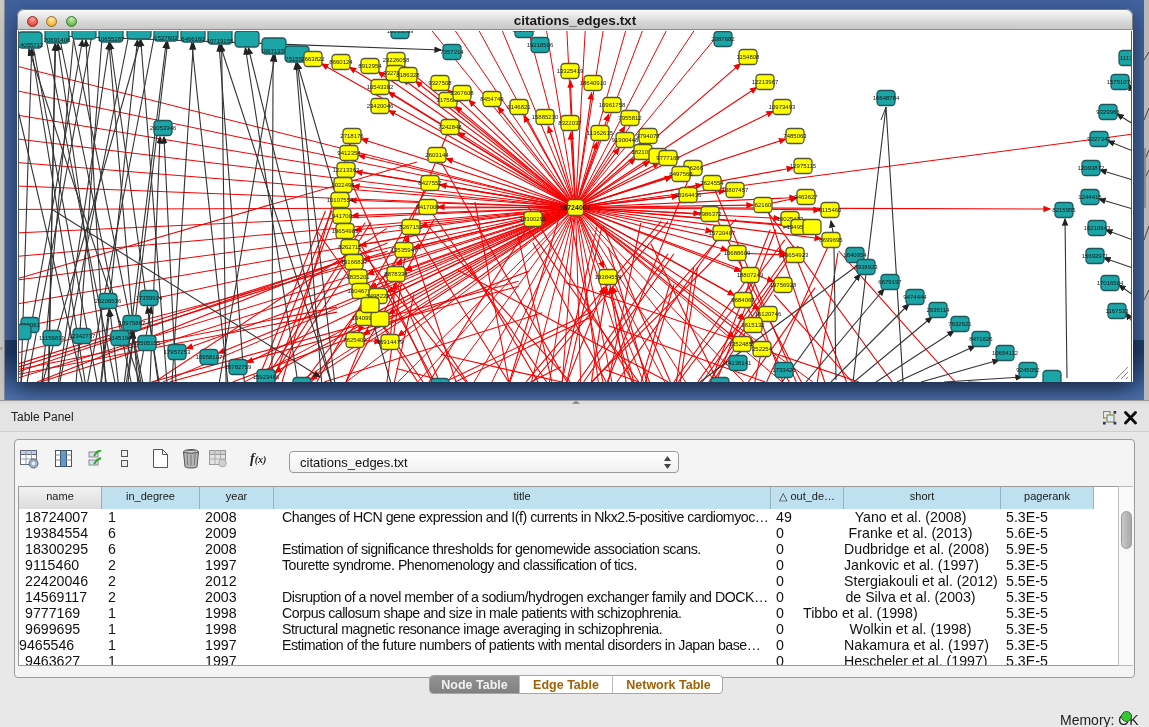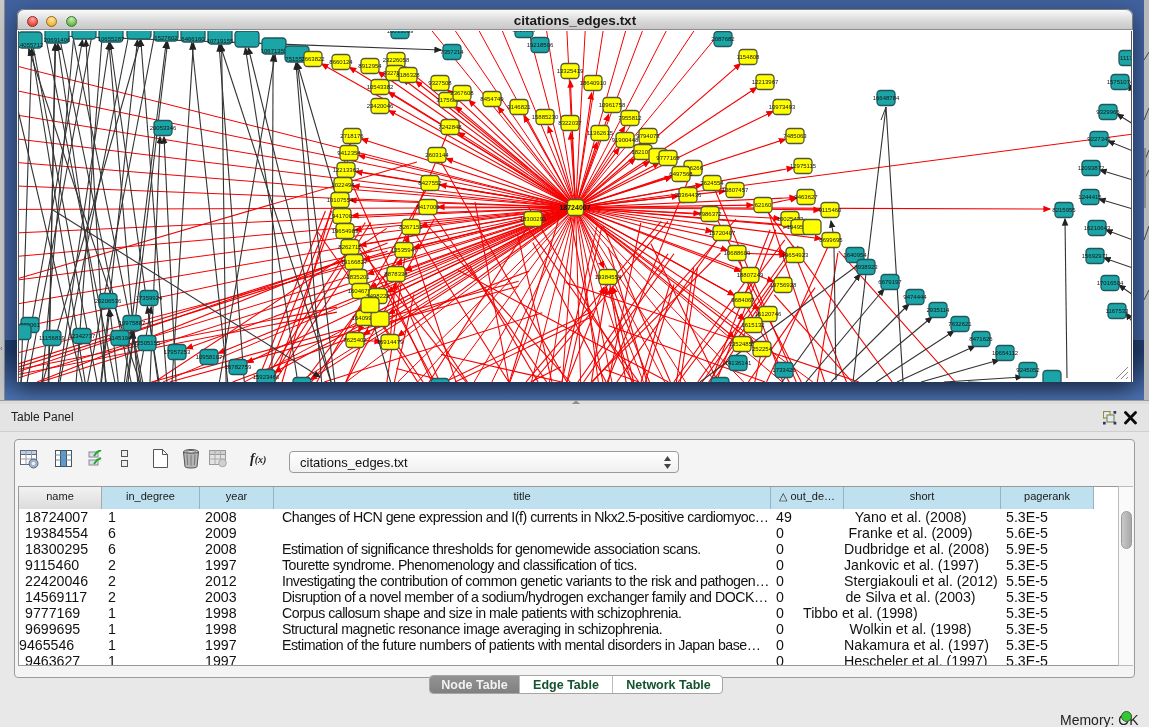--- a/index.html
+++ b/index.html
@@ -32,21 +32,21 @@
 
 #tbl{position:absolute;left:3px;top:46px;width:1103px;height:180px;background:#fff;border:1px solid #999;overflow:hidden}
 .hc{position:absolute;top:0;height:22px;background:#bfe0ef;border-right:1px solid #93b4c4;font-size:11px;color:#1a1a1a;text-align:center;padding-top:3px}
 .hc0{background:linear-gradient(#f2f2f2,#dcdcdc);border-right:1px solid #a9a9a9}
 .rrow{position:absolute;font-size:14.2px;color:#111;white-space:nowrap;line-height:15px}
 .rc{position:absolute;top:0}
 #scroll{position:absolute;left:1103px;top:46px;width:15px;height:180px;background:#fafafa;border:1px solid #bbb;border-right:none}
 #thumb{position:absolute;left:2px;top:24px;width:11px;height:38px;background:linear-gradient(90deg,#c9c9c9,#a8a8a8);border-radius:6px;border:1px solid #999}
 
 #tabs{position:absolute;left:414px;top:235px;width:294px;height:19px;background:#fff;border:1px solid #a5a5a5;border-radius:4px;overflow:hidden;font-size:12.5px;font-weight:bold}
-.tab{position:absolute;top:0;height:19px;text-align:center;padding-top:2px;color:#14532d}
+.tab{position:absolute;top:0;height:19px;text-align:center;padding-top:2px;color:#a16207}
 #tab1{left:0;width:89px;background:linear-gradient(#939393,#7e7e7e);color:#f2f2f2}
 #tab2{left:89px;width:93px;border-left:1px solid #bbb}
 #tab3{left:182px;width:112px;border-left:1px solid #bbb}
 
 #mem{position:absolute;left:1060px;top:280px;font-size:14px;color:#222}
 #memdot{position:absolute;left:1121px;top:279px;width:11px;height:11px;border-radius:50%;background:#31c831;border:1px solid #3a5a3a}
 </style></head>
 <body>
 <div id="page">
   <div id="desk">
@@ -769,21 +769,21 @@
 <span class="rc" style="left:263px;width:489px;overflow:hidden;letter-spacing:-0.5px">Changes of HCN gene expression and I(f) currents in Nkx2.5‑positive cardiomyoc…</span>
 <span class="rc" style="left:757px">49</span>
 <span class="rc" style="left:825px;width:133px;text-align:center">Yano et al. (2008)</span>
 <span class="rc" style="left:987px">5.3E‑5</span>
 </div>
 <div class="rrow" style="left:0;top:39px;width:1103px;height:16px">
 <span class="rc" style="left:6px">19384554</span>
 <span class="rc" style="left:89px">6</span>
 <span class="rc" style="left:186px">2009</span>
 <span class="rc" style="left:757px">0</span>
-<span class="rc" style="left:825px;width:133px;text-align:center">Franke et al. (2009)</span>
+<span class="rc" style="left:825px;width:133px;text-align:center">Franke et al. (2013)</span>
 <span class="rc" style="left:987px">5.6E‑5</span>
 </div>
 <div class="rrow" style="left:0;top:55px;width:1103px;height:16px">
 <span class="rc" style="left:6px">18300295</span>
 <span class="rc" style="left:89px">6</span>
 <span class="rc" style="left:186px">2008</span>
 <span class="rc" style="left:263px;width:489px;overflow:hidden;letter-spacing:-0.5px">Estimation of significance thresholds for genomewide association scans.</span>
 <span class="rc" style="left:757px">0</span>
 <span class="rc" style="left:825px;width:133px;text-align:center">Dudbridge et al. (2008)</span>
 <span class="rc" style="left:987px">5.9E‑5</span>
@@ -794,21 +794,20 @@
 <span class="rc" style="left:186px">1997</span>
 <span class="rc" style="left:263px;width:489px;overflow:hidden;letter-spacing:-0.5px">Tourette syndrome. Phenomenology and classification of tics.</span>
 <span class="rc" style="left:757px">0</span>
 <span class="rc" style="left:825px;width:133px;text-align:center">Jankovic et al. (1997)</span>
 <span class="rc" style="left:987px">5.3E‑5</span>
 </div>
 <div class="rrow" style="left:0;top:87px;width:1103px;height:16px">
 <span class="rc" style="left:6px">22420046</span>
 <span class="rc" style="left:89px">2</span>
 <span class="rc" style="left:186px">2012</span>
-<span class="rc" style="left:263px;width:489px;overflow:hidden;letter-spacing:-0.5px">Investigating the contribution of common genetic variants to the risk and pathogen…</span>
 <span class="rc" style="left:757px">0</span>
 <span class="rc" style="left:825px;width:133px;text-align:center">Stergiakouli et al. (2012)</span>
 <span class="rc" style="left:987px">5.5E‑5</span>
 </div>
 <div class="rrow" style="left:0;top:103px;width:1103px;height:16px">
 <span class="rc" style="left:6px">14569117</span>
 <span class="rc" style="left:89px">2</span>
 <span class="rc" style="left:186px">2003</span>
 <span class="rc" style="left:263px;width:489px;overflow:hidden;letter-spacing:-0.5px">Disruption of a novel member of a sodium/hydrogen exchanger family and DOCK…</span>
 <span class="rc" style="left:757px">0</span>

